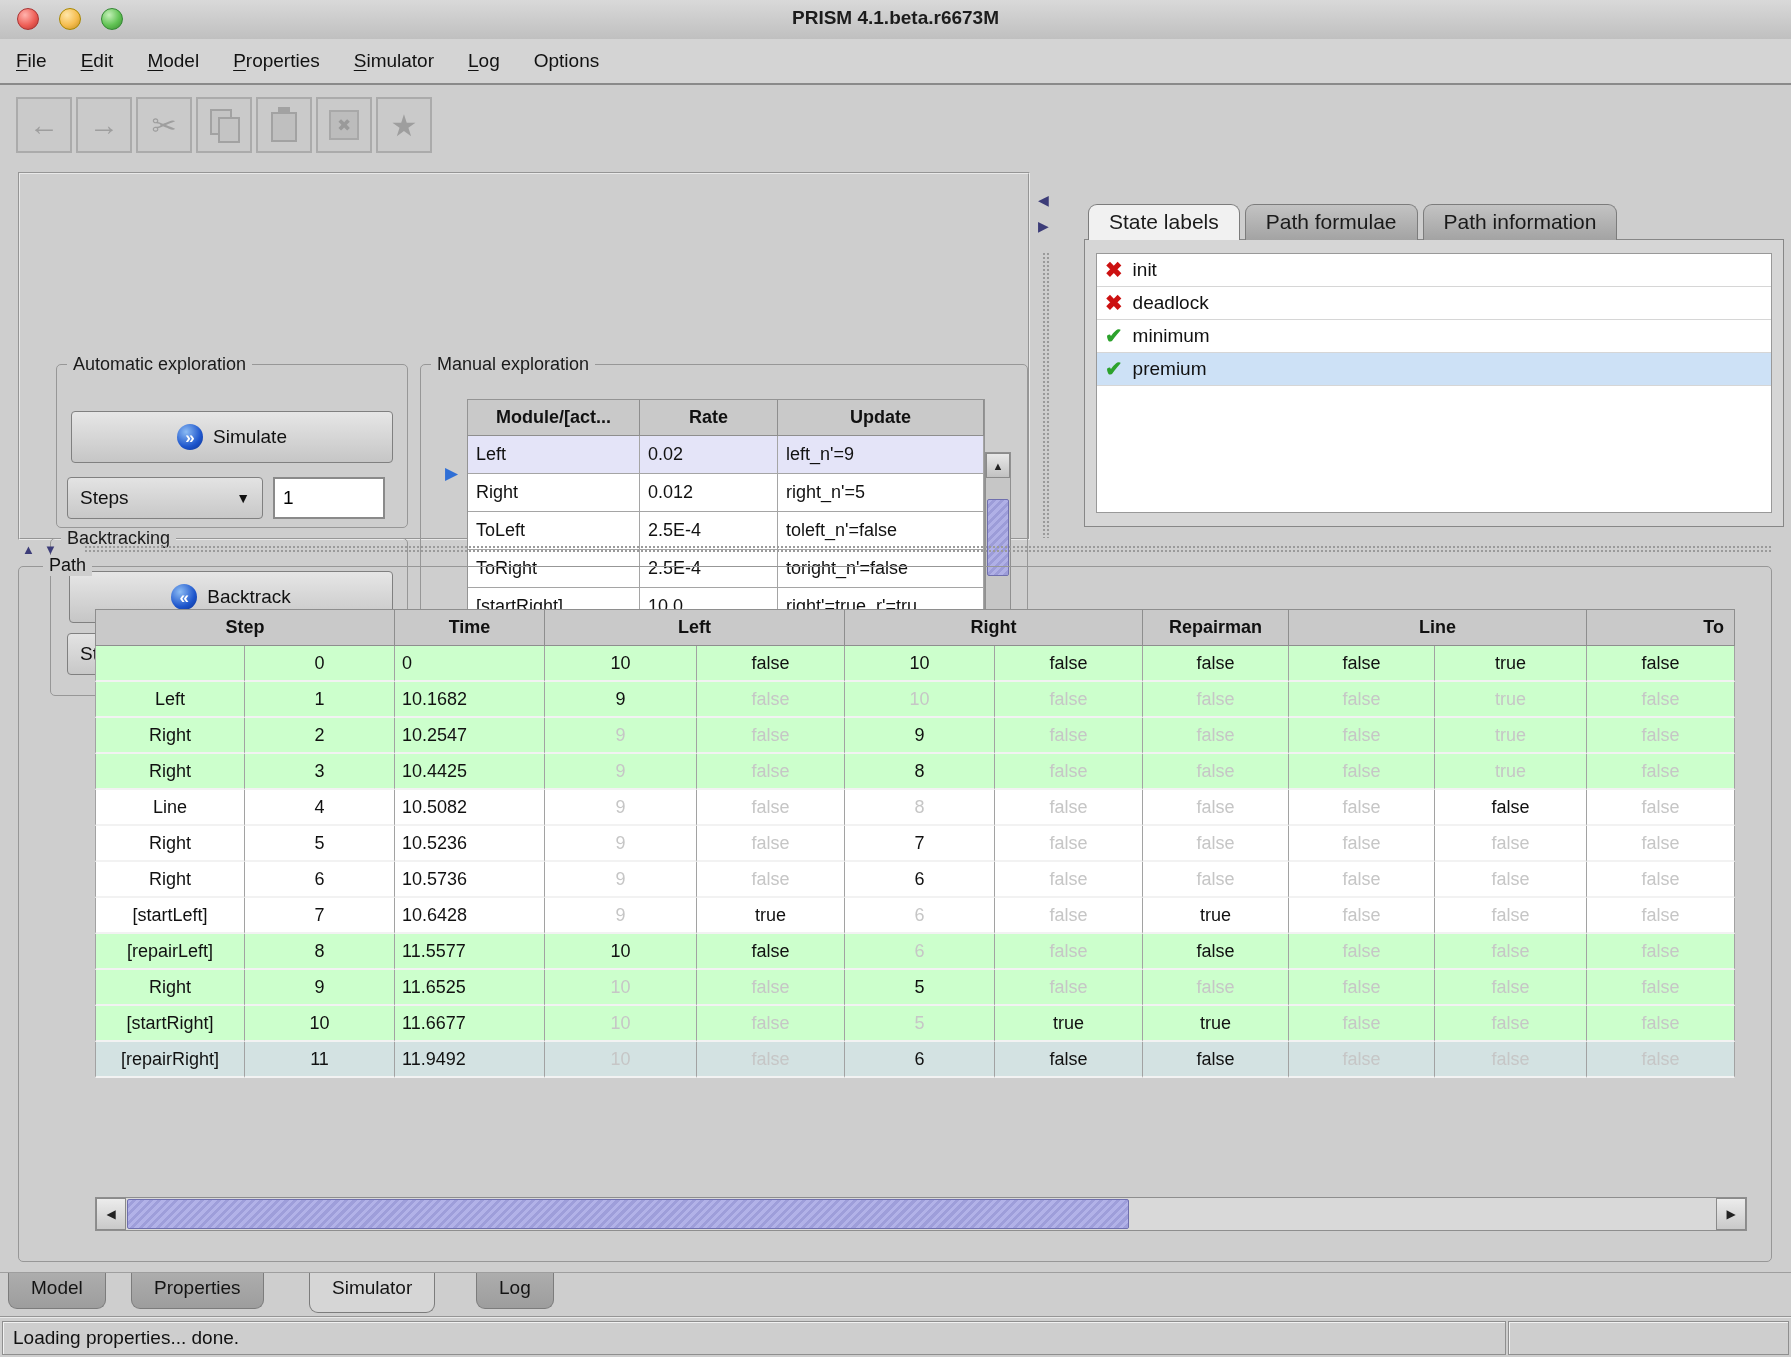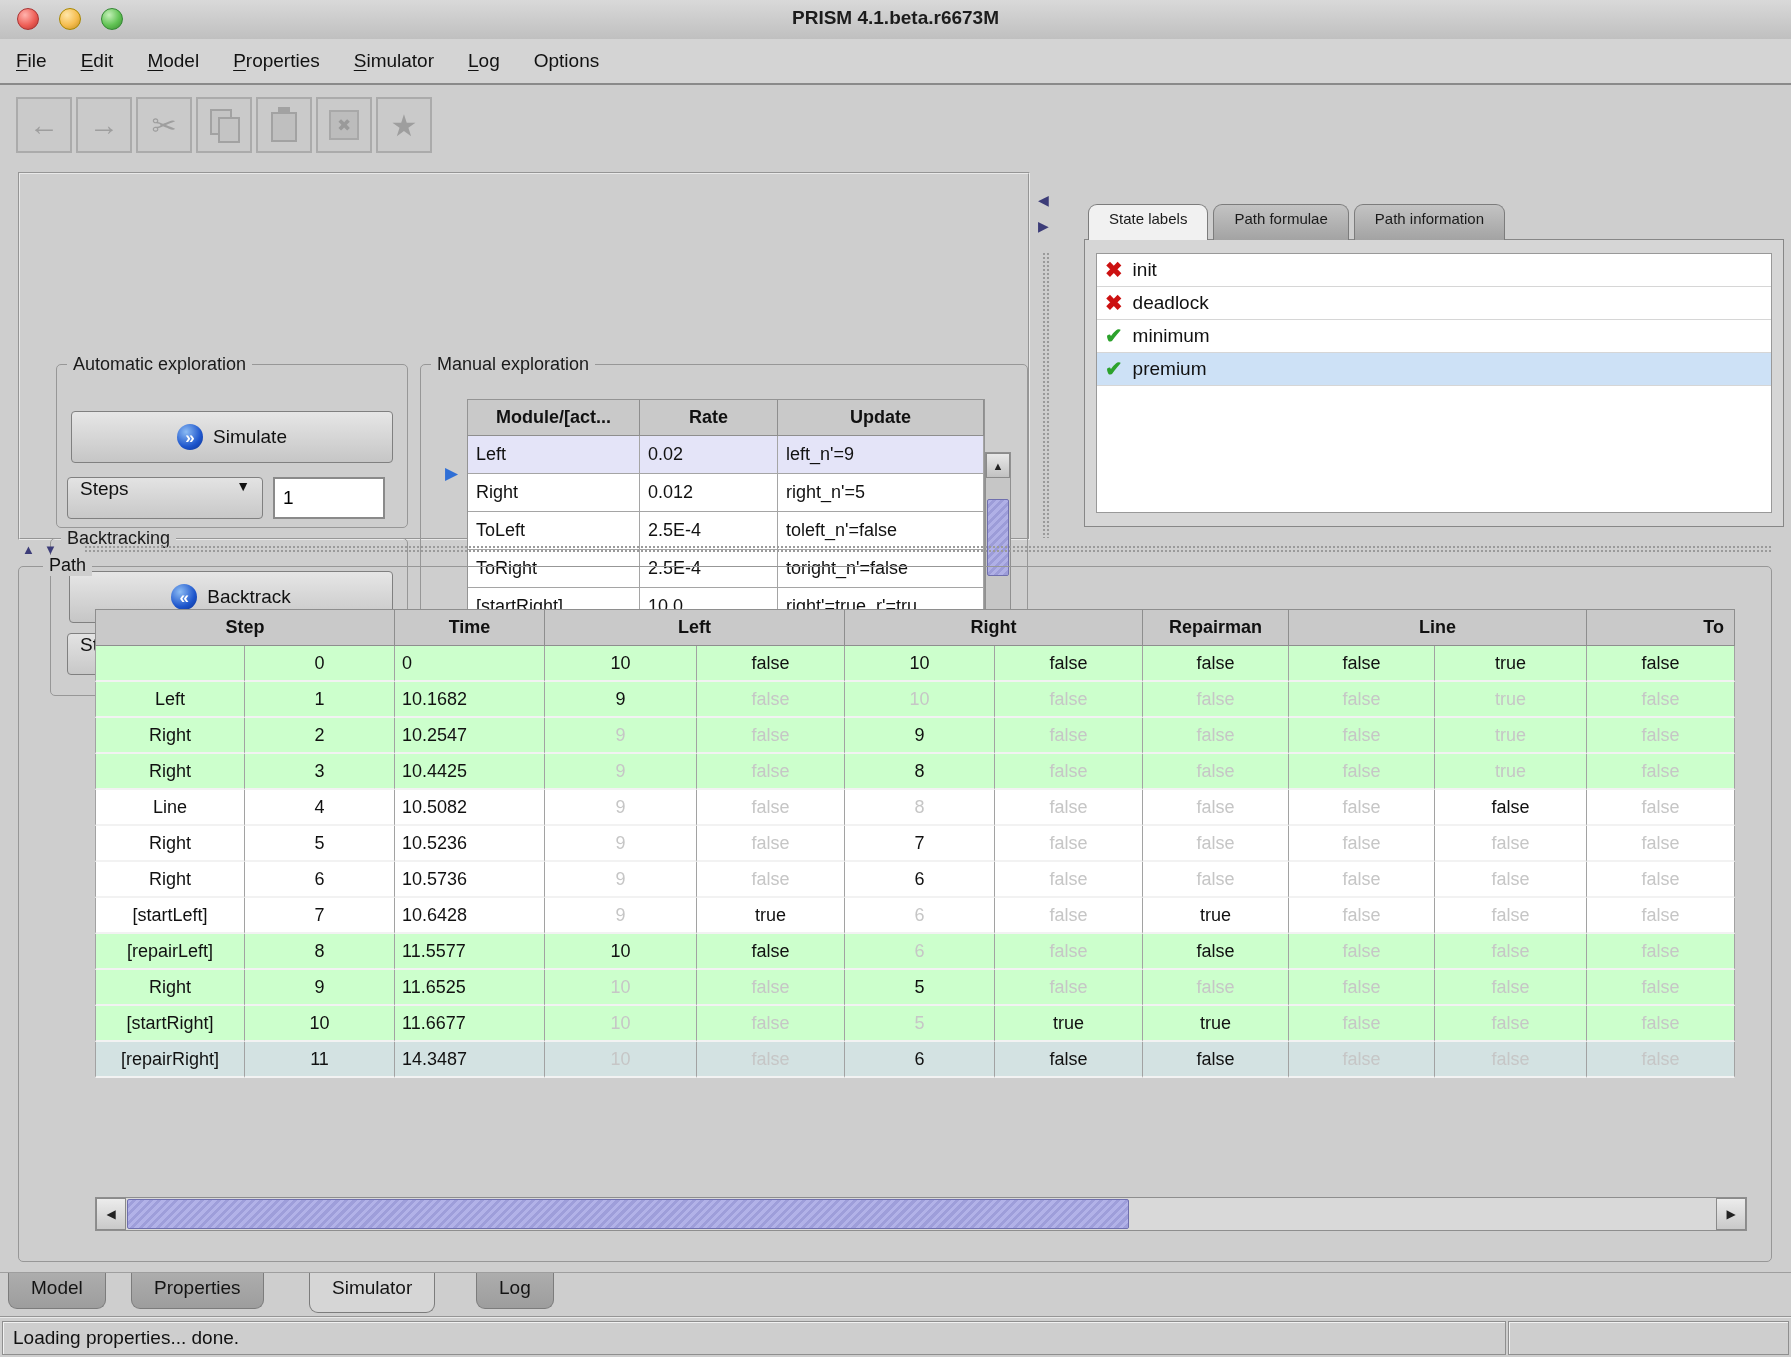--- a/index.html
+++ b/index.html
@@ -48,21 +48,21 @@
   .g-back { left:30px; top:364px; width:358px; height:158px; }
   .g-man  { left:400px; top:190px; width:608px; height:346px; }
 
   .push-btn { position:absolute; background:linear-gradient(#e6e6e6,#c6c6c6); border:1px solid #808080;
     border-radius:4px; display:flex; align-items:center; justify-content:center; gap:10px;
     font-size:19px; color:#111; cursor:default; }
   .orb { width:26px; height:26px; border-radius:50%; color:#fff; font-size:17px; font-weight:bold;
     display:flex; align-items:center; justify-content:center; line-height:1;
     background:radial-gradient(circle at 35% 30%, #8cbcf4, #1d55cc 60%, #0c2f8c); }
   .combo { position:absolute; background:linear-gradient(#e3e3e3,#c8c8c8); border:1px solid #808080;
-    border-radius:4px; display:flex; align-items:flex-start; font-size:19px; padding:0 12px; }
+    border-radius:4px; display:flex; align-items:center; font-size:19px; padding:0 12px; }
   .combo .arr { margin-left:auto; font-size:14px; color:#111; }
   .num-field { position:absolute; border:2px solid #8a8a8a; background:#fff; font-size:19px;
     padding:0 8px; font-family:"Liberation Sans",sans-serif; }
 
   
   .man-table { position:absolute; left:46px; top:34px; border-collapse:separate; border-spacing:0;
     border:1px solid #949494; table-layout:fixed; }
   .man-table th { background:#c9c9c9; border-right:1px solid #8e8e8e; border-bottom:1px solid #8e8e8e;
     font-size:18px; font-weight:bold; height:36px; text-align:center; }
   .man-table td { background:#fff; border-right:1px solid #a5a5a5; border-bottom:1px solid #a5a5a5;
@@ -82,21 +82,21 @@
 
   
   .vsplit { position:absolute; left:1036px; top:182px; width:20px; height:356px; }
   .vsplit .texture { position:absolute; left:6px; top:70px; width:8px; bottom:0;
     background-image:radial-gradient(#9a9a9a 1px, transparent 1.4px); background-size:4px 4px; }
   .vsplit .varr { position:absolute; left:2px; font-size:14px; color:#3c3c78; cursor:default; }
 
   
   .right-panel { position:absolute; left:1062px; top:178px; width:724px; height:360px; }
   .tabs-row { position:absolute; left:26px; top:26px; height:36px; display:flex; gap:5px; z-index:2; }
-  .tab { padding:5px 20px 0 20px; height:36px; font-size:15px; border:1px solid #7c7c7c; border-bottom:none;
+  .tab { padding:5px 20px 0 20px; height:36px; font-size:21px; border:1px solid #7c7c7c; border-bottom:none;
     border-radius:9px 9px 0 0; background:linear-gradient(#c3c3c3,#a3a3a3); color:#1a1a1a; }
   .tab.active { background:#f1f1f1; }
   .tab-content { position:absolute; left:22px; top:61px; width:700px; height:288px;
     background:#d6d6d6; border:1px solid #878787; z-index:1; }
   .label-list { position:absolute; left:11px; top:13px; right:11px; bottom:13px; background:#fff; border:1px solid #999; }
   .label-row { height:33px; display:flex; align-items:center; gap:10px; padding-left:8px;
     border-bottom:1px solid #d6d6d6; font-size:19px; background:#fff; }
   .label-row.sel { background:#cde1f6; }
   .ic-no  { color:#cc1111; font-size:21px; font-weight:bold; }
   .ic-ok  { color:#2ca22c; font-size:21px; font-weight:bold; }
@@ -481,21 +481,21 @@
           <td class="m">5</td>
           <td>true</td>
           <td>true</td>
           <td class="m">false</td>
           <td class="m">false</td>
           <td class="m">false</td>
         </tr>
         <tr class="bg-selected">
           <td>[repairRight]</td>
           <td>11</td>
-          <td class="col-time">14.3487</td>
+          <td class="col-time">11.9492</td>
           <td class="m">10</td>
           <td class="m">false</td>
           <td>6</td>
           <td>false</td>
           <td>false</td>
           <td class="m">false</td>
           <td class="m">false</td>
           <td class="m">false</td>
         </tr>
       </tbody>

